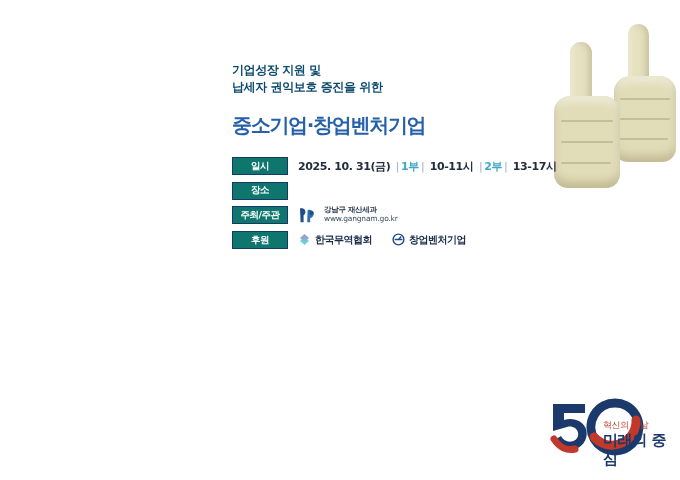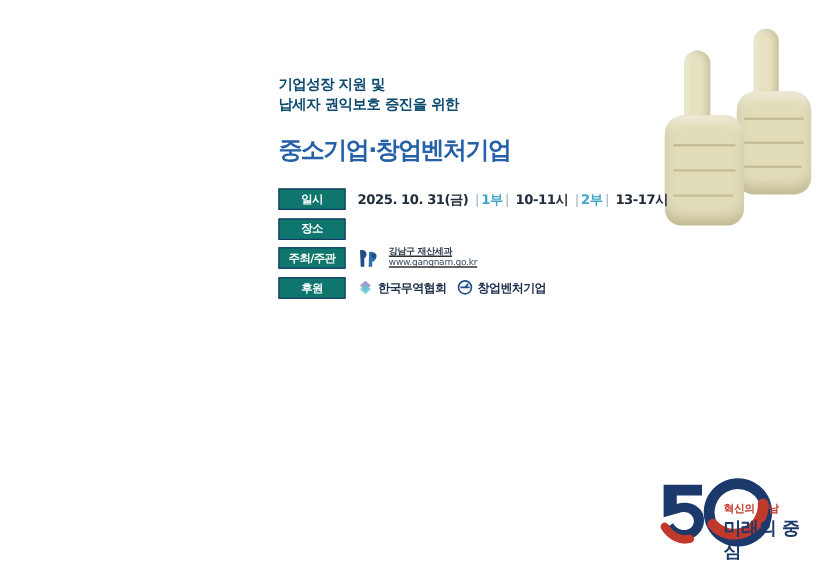--- a/index.html
+++ b/index.html
@@ -100,34 +100,34 @@
   .info{margin-top:18px;}
   .row{display:flex;align-items:center;margin-bottom:6.5px;}
   .badge{flex:0 0 auto;width:54px;height:16px;background:#0f766e;color:#fff;
          font-size:9.5px;font-weight:700;letter-spacing:-.5px;
          display:flex;align-items:center;justify-content:center;margin-right:10px;
          border:1px solid #163a66;}
   .val{font-size:11px;color:#222d3d;font-weight:700;letter-spacing:-.4px;white-space:nowrap;}
   .val .part{color:#3fa8c9;font-weight:700;}
   .sep{color:#9fb0c2;margin:0 2px;font-weight:400;}
 
-  .org{display:flex;align-items:flex-end;text-decoration:underline;}
+  .org{display:flex;align-items:flex-end;}
   .org-mark{width:20px;height:17px;margin-right:6px;position:relative;flex:0 0 auto;}
   .org-txt{line-height:1.18;}
   .org-t1{font-size:7.5px;color:#2b3a4d;font-weight:700;letter-spacing:-.3px;}
   .org-t2{font-size:7.5px;color:#3b4a5d;letter-spacing:-.2px;}
 
-  .spons{display:flex;align-items:center;gap:9px;justify-content:center;}
+  .spons{display:flex;align-items:center;gap:20px;justify-content:center;}
   .sp{display:flex;align-items:center;gap:4px;}
   .sp-name{font-size:10px;color:#1b2c4a;font-weight:700;letter-spacing:-.5px;}
 
   
   .emblem{position:absolute;left:545px;top:398px;width:122px;height:58px;}
   .em-txt{position:absolute;left:58px;top:22px;line-height:1.25;}
-  .em-l1{font-size:9px;font-weight:700;color:#c0392b;letter-spacing:-.4px;}
+  .em-l1{font-size:9px;font-weight:400;color:#c0392b;letter-spacing:-.4px;}
   .em-l2{font-size:15px;font-weight:800;color:#1b3a6b;letter-spacing:-.4px;}
 </style>
 </head>
 <body>
 
 <div id="poster">
 
   <div class="layer wedge-grey"></div>
   <div class="layer wedge-khaki"></div>
   <div class="layer wedge-cyan"></div>

